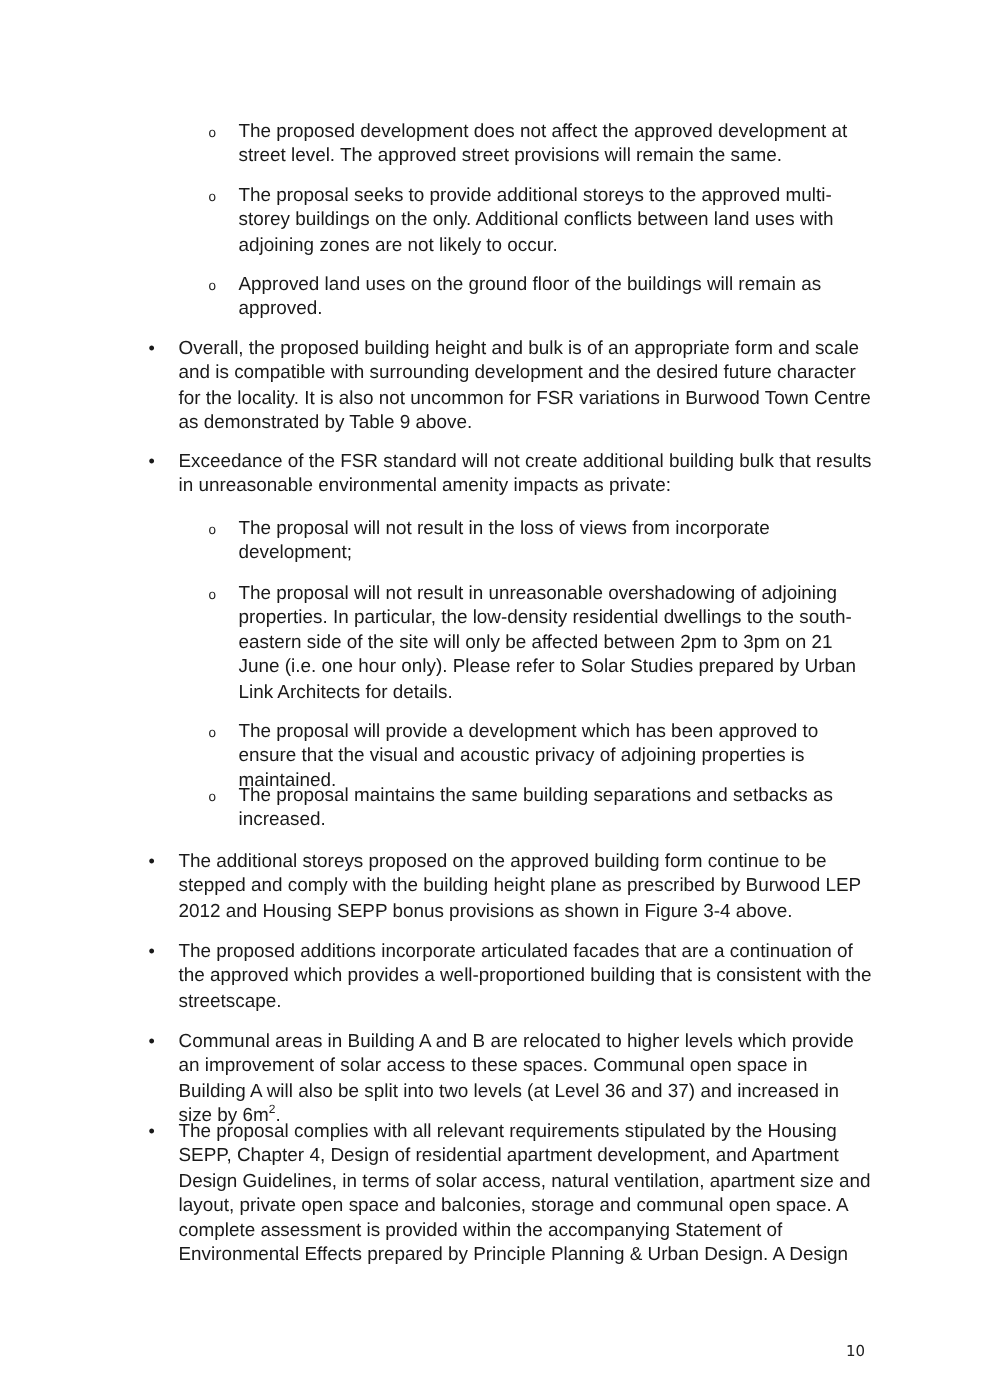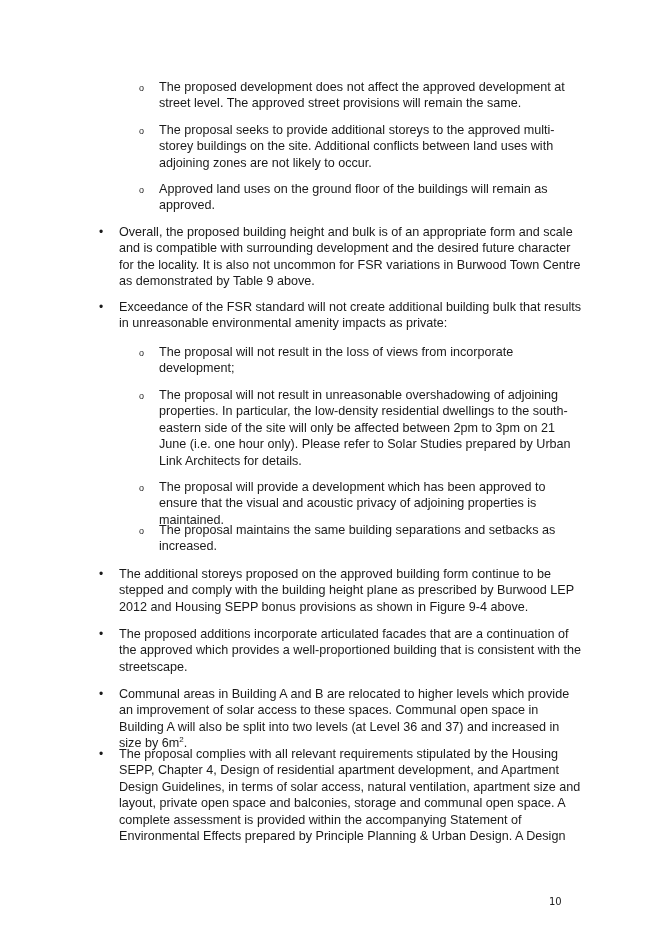--- a/index.html
+++ b/index.html
@@ -7,36 +7,36 @@
          font-family: "Liberation Sans", sans-serif; color: #1a1a1a; }
   .page { position: absolute; left: 0; top: 0; width: 656px; height: 928px; }
   .item { position: absolute; font-size: 12.6px; line-height: 16.4px; }
   .item .marker { position: absolute; top: 0; }
   .item .text { display: block; }
   .lvl1 { left: 119px; width: 465px; }
   .lvl1 .marker { left: -20px; font-size: 12px; }
   .lvl2 { left: 159px; width: 425px; }
   .lvl2 .marker { left: -20px; font-size: 9px; top: 1px; }
   sup { font-size: 8px; line-height: 0; vertical-align: super; }
-  .pagenum { position: absolute; left: 549px; top: 896px; font-size: 10px;
+  .pagenum { position: absolute; left: 564px; top: 896px; font-size: 10px;
              font-family: "DejaVu Sans", sans-serif; color: #222; }
 </style>
 </head>
 <body>
 
 <div class="page">
 
   <div class="item lvl2" style="top:79px">
     <span class="marker">o</span>
     <span class="text">The proposed development does not affect the approved development at street level. The approved street provisions will remain the same.</span>
   </div>
 
   <div class="item lvl2" style="top:122px">
     <span class="marker">o</span>
-    <span class="text">The proposal seeks to provide additional storeys to the approved multi-storey buildings on the site. Additional conflicts between land uses with adjoining zones are not likely to occur.</span>
+    <span class="text">The proposal seeks to provide additional storeys to the approved multi-storey buildings on the only. Additional conflicts between land uses with adjoining zones are not likely to occur.</span>
   </div>
 
   <div class="item lvl2" style="top:181px">
     <span class="marker">o</span>
     <span class="text">Approved land uses on the ground floor of the buildings will remain as approved.</span>
   </div>
 
   <div class="item lvl1" style="top:224px">
     <span class="marker">•</span>
     <span class="text">Overall, the proposed building height and bulk is of an appropriate form and scale and is compatible with surrounding development and the desired future character for the locality. It is also not uncommon for FSR variations in Burwood Town Centre as demonstrated by Table 9 above.</span>
@@ -62,21 +62,21 @@
     <span class="text">The proposal will provide a development which has been approved to ensure that the visual and acoustic privacy of adjoining properties is maintained.</span>
   </div>
 
   <div class="item lvl2" style="top:522px">
     <span class="marker">o</span>
     <span class="text">The proposal maintains the same building separations and setbacks as increased.</span>
   </div>
 
   <div class="item lvl1" style="top:566px">
     <span class="marker">•</span>
-    <span class="text">The additional storeys proposed on the approved building form continue to be stepped and comply with the building height plane as prescribed by Burwood LEP 2012 and Housing SEPP bonus provisions as shown in Figure 9-4 above.</span>
+    <span class="text">The additional storeys proposed on the approved building form continue to be stepped and comply with the building height plane as prescribed by Burwood LEP 2012 and Housing SEPP bonus provisions as shown in Figure 3-4 above.</span>
   </div>
 
   <div class="item lvl1" style="top:626px">
     <span class="marker">•</span>
     <span class="text">The proposed additions incorporate articulated facades that are a continuation of the approved which provides a well-proportioned building that is consistent with the streetscape.</span>
   </div>
 
   <div class="item lvl1" style="top:686px">
     <span class="marker">•</span>
     <span class="text"><span>Communal areas in Building A and B are relocated to higher levels which provide an improvement of solar access to these spaces. Communal open space in Building A will also be split into two levels (at Level 36 and 37) and increased in size by 6m</span><sup>2</sup><span>.</span></span>

